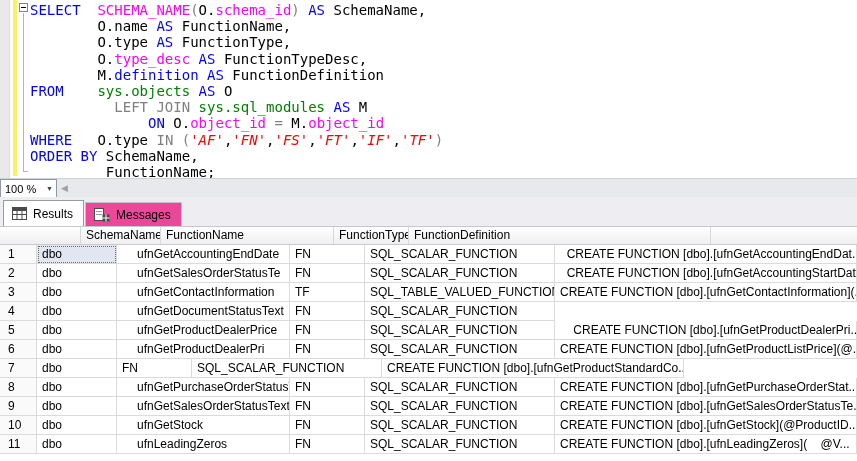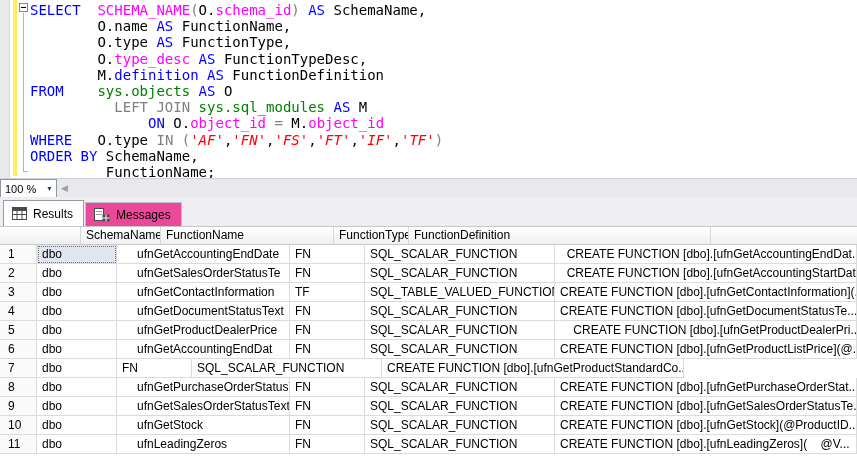--- a/index.html
+++ b/index.html
@@ -137,34 +137,33 @@
           <div class="cell w3">TF</div>
           <div class="cell w4">SQL_TABLE_VALUED_FUNCTION</div>
           <div class="cell w5">CREATE FUNCTION [dbo].[ufnGetContactInformation](...</div>
         </div>
         <div class="g-row">
           <div class="cell numcell w0">4</div>
           <div class="cell w1">dbo</div>
           <div class="cell w2">ufnGetDocumentStatusText</div>
           <div class="cell w3">FN</div>
           <div class="cell w4">SQL_SCALAR_FUNCTION</div>
-          <div class="cell w5">CREATE FUNCTION [dbo].[ufnGetDocumentStatusTe...</div>
         </div>
         <div class="g-row">
           <div class="cell numcell w0">5</div>
           <div class="cell w1">dbo</div>
           <div class="cell w2">ufnGetProductDealerPrice</div>
           <div class="cell w3">FN</div>
           <div class="cell w4">SQL_SCALAR_FUNCTION</div>
           <div class="cell w5">    CREATE FUNCTION [dbo].[ufnGetProductDealerPri...</div>
         </div>
         <div class="g-row">
           <div class="cell numcell w0">6</div>
           <div class="cell w1">dbo</div>
-          <div class="cell w2">ufnGetAccountingEndDat</div>
+          <div class="cell w2">ufnGetProductDealerPri</div>
           <div class="cell w3">FN</div>
           <div class="cell w4">SQL_SCALAR_FUNCTION</div>
           <div class="cell w5">CREATE FUNCTION [dbo].[ufnGetProductListPrice](@...</div>
         </div>
         <div class="g-row">
           <div class="cell numcell w0">7</div>
           <div class="cell w1">dbo</div>
           <div class="cell w3">FN</div>
           <div class="cell w4">SQL_SCALAR_FUNCTION</div>
           <div class="cell w5">CREATE FUNCTION [dbo].[ufnGetProductStandardCo...</div>

